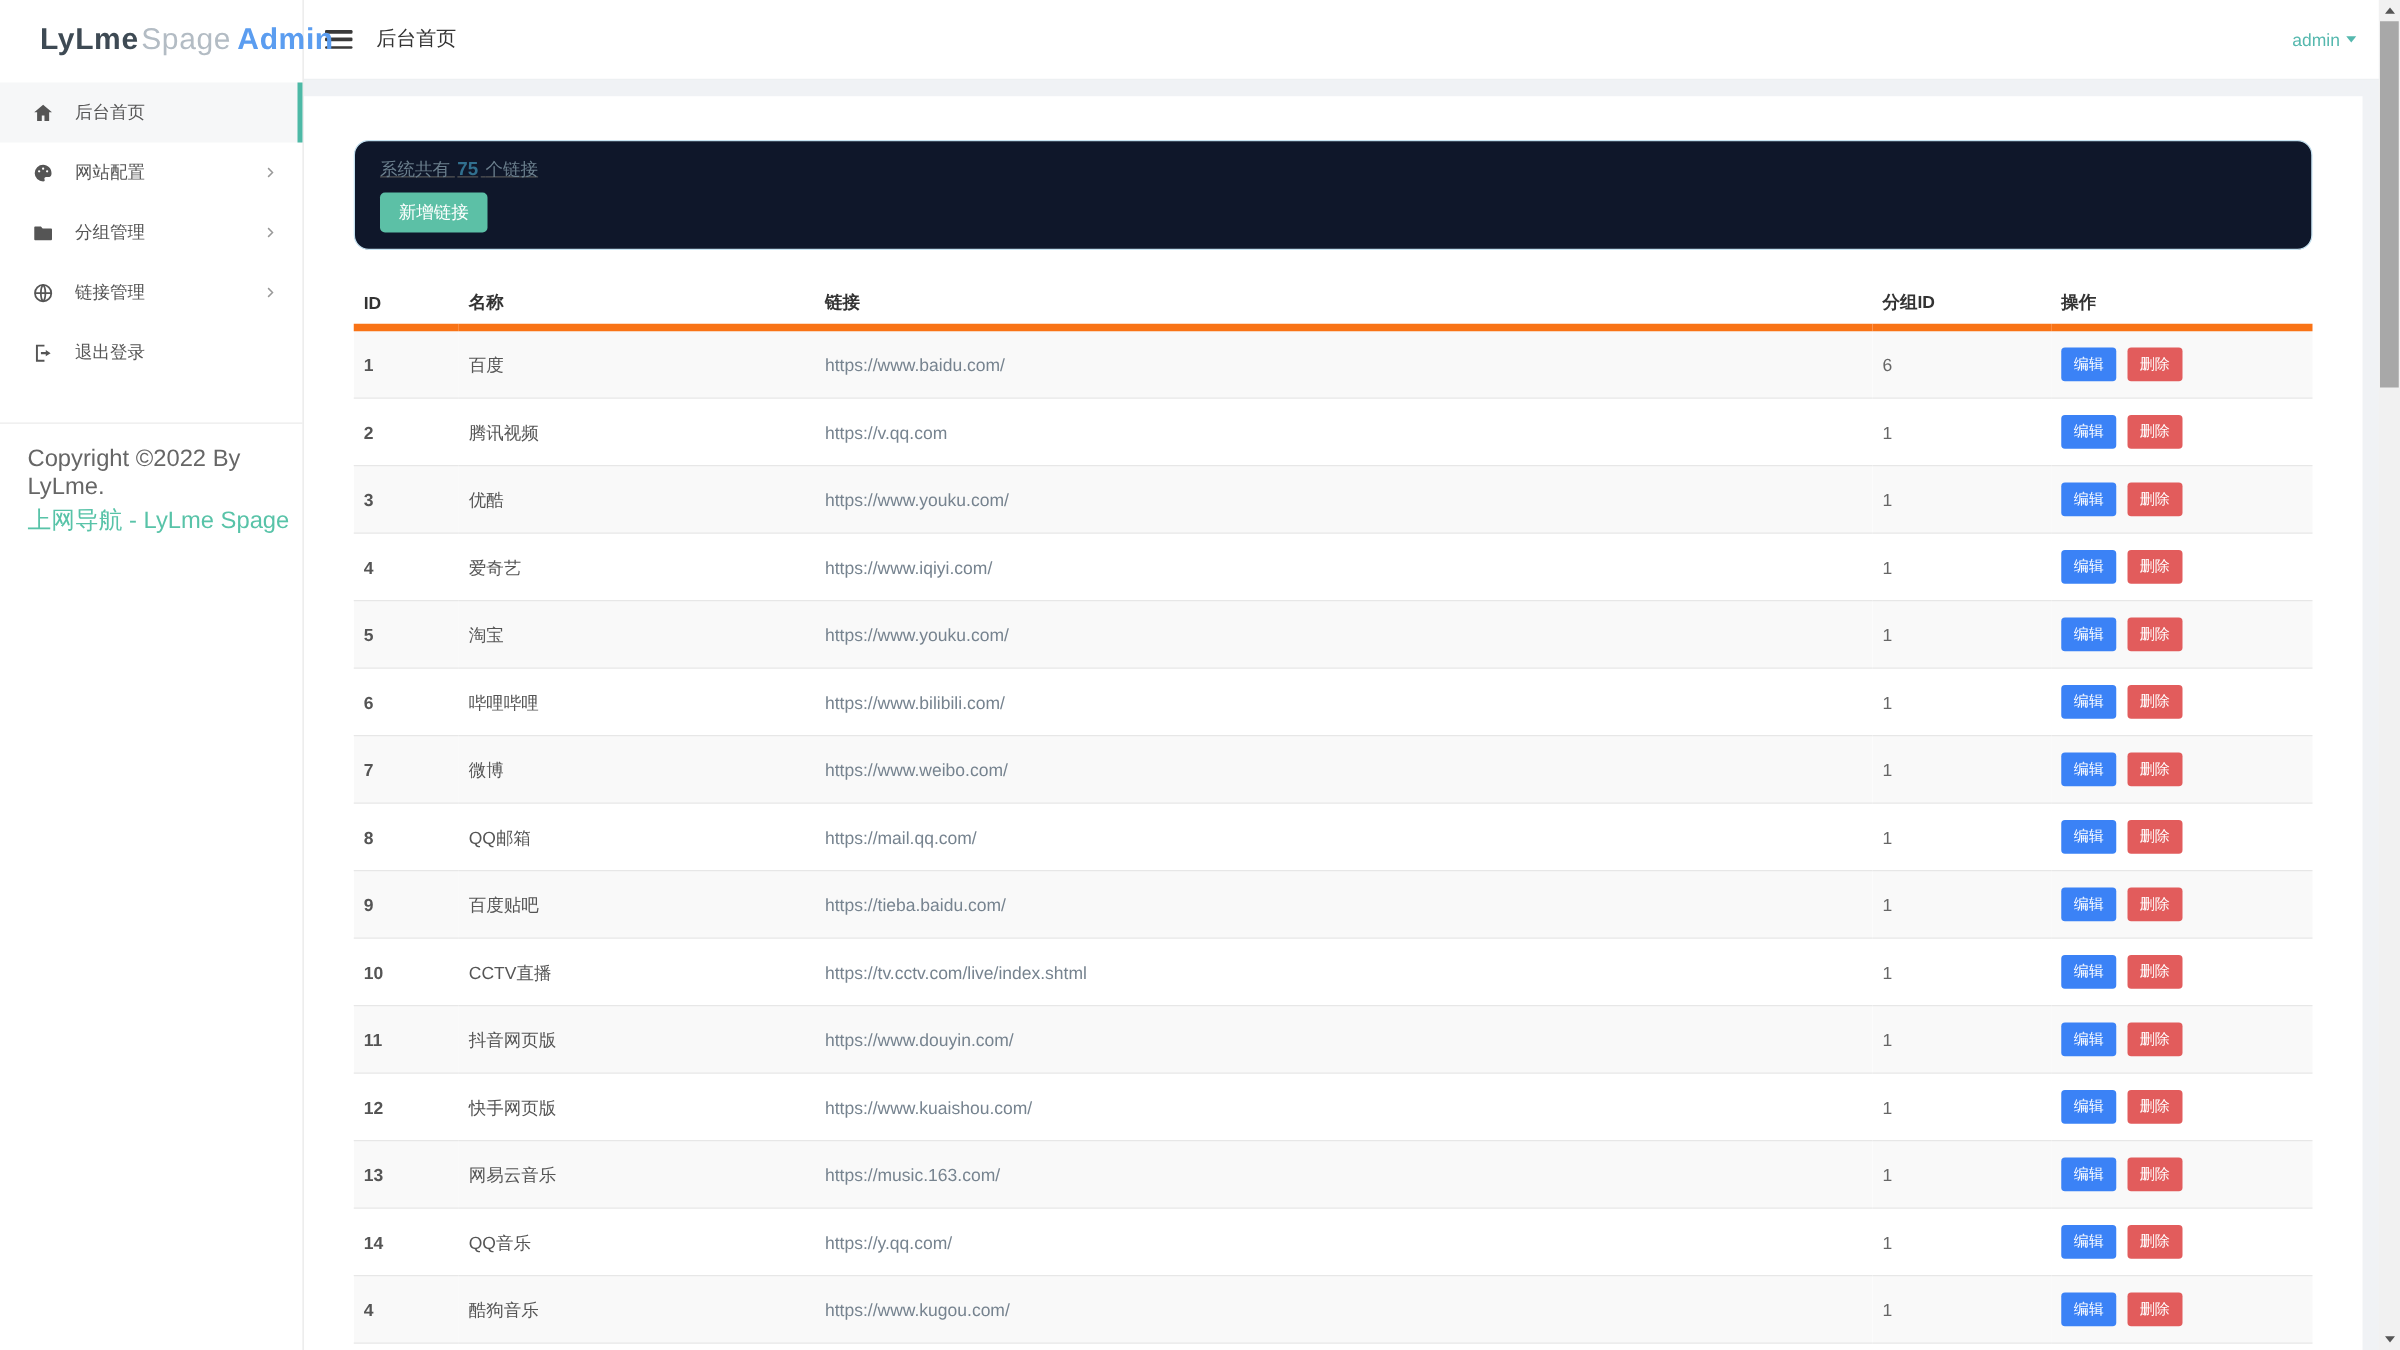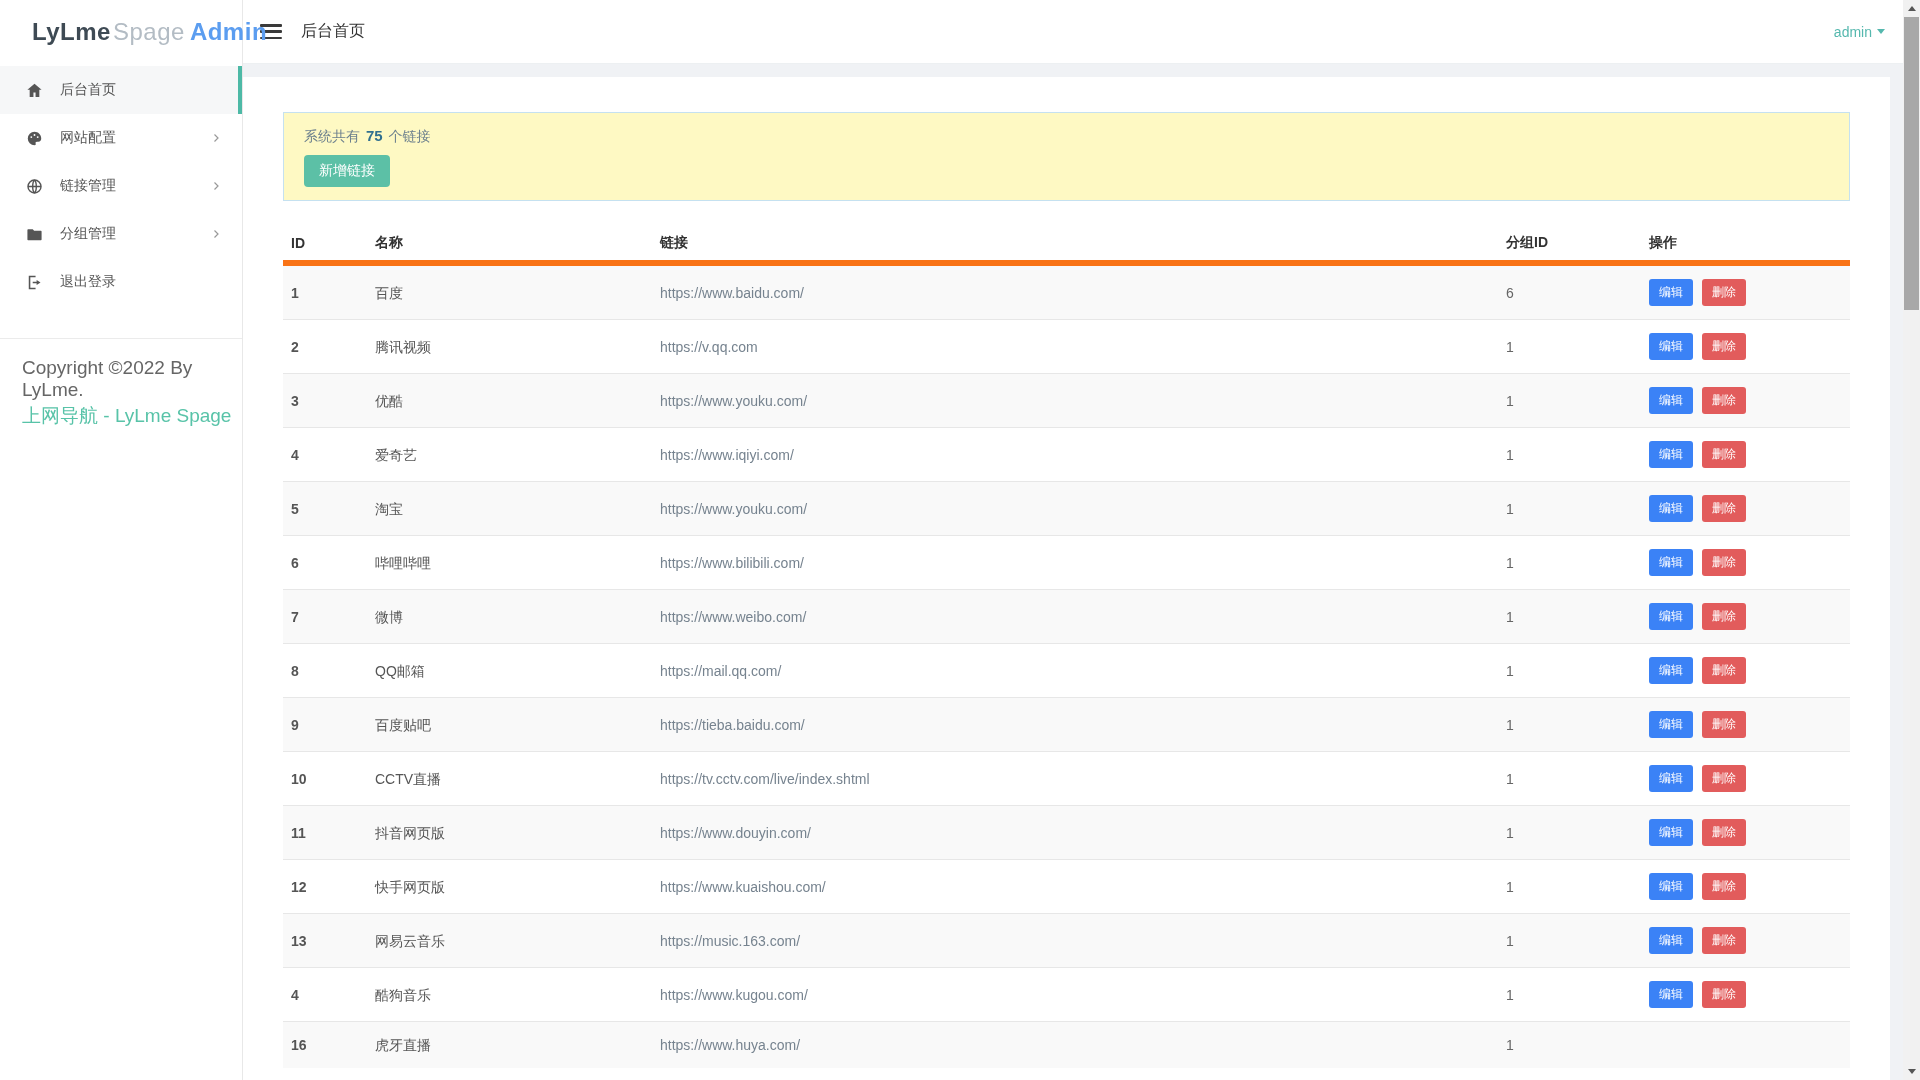--- a/index.html
+++ b/index.html
@@ -37,22 +37,22 @@
   .burger span { display:block; height:2.5px; background:#3a3a3a; border-radius:1px; }
   .page-title { margin-left:19px; font-size:16px; color:#333; }
   .user-box { margin-left:auto; margin-right:35px; color:#55b8ae; font-size:14px;
     display:flex; align-items:center; cursor:pointer; }
   .user-box .caret { margin-left:5px; width:0; height:0; border-left:4px solid transparent;
     border-right:4px solid transparent; border-top:5px solid #55b8ae; }
 
   
   .content { position:absolute; left:243px; top:77px; width:1647px; height:1003px;
     background:#fff; overflow:hidden; }
-  .alert { margin:35px 40px 0 40px; background:#fef9c3; border:1px solid #c5e1f0;
-    border-radius:0; padding:14px 20px 13px; }
+  .alert { margin:35px 40px 0 40px; background:#0f172a; border:1px solid #c5e1f0;
+    border-radius:12px; padding:14px 20px 13px;text-decoration:underline; }
   .alert .line { font-size:14px; color:#6b7f8d; }
   .alert .count { font-weight:700; color:#31708f; font-size:15px; padding:0 2px; }
   .btn-add { margin-top:9px; display:inline-block; background:#5cc0a6; color:#fff;
     border:none; border-radius:4px; font-size:14px; padding:7px 15px; cursor:pointer;
     font-family:inherit; }
 
   
   .table-wrap { margin:25px 40px 0 40px; }
   table { width:100%; border-collapse:collapse; table-layout:fixed; }
   col.c-id { width:84px; } col.c-name { width:285px; } col.c-url { width:846px; }
@@ -119,38 +119,38 @@
       <span>网站配置</span>
       <span class="chev">
         <svg width="12" height="12" viewBox="0 0 24 24">
             <path d="M9 5l7 7-7 7" fill="none" stroke="#999" stroke-width="2.4"></path>
           </svg>
       </span>
     </div>
     <div class="nav-item">
       <span class="nicon">
         <svg class="icon-svg" viewBox="0 0 24 24">
-            <circle cx="12" cy="12" r="9.2" fill="none" stroke="#555" stroke-width="2"></circle>
-            <path d="M2.8 12h18.4M12 2.8c3.4 3.2 3.4 15.2 0 18.4M12 2.8c-3.4 3.2-3.4 15.2 0 18.4" fill="none" stroke="#555" stroke-width="2"></path>
-          </svg>
-      </span>
-      <span>链接管理</span>
+            <path d="M3 4.5h6.5l2 2.2H21a1 1 0 011 1V19a1 1 0 01-1 1H3a1 1 0 01-1-1V5.5a1 1 0 011-1z" fill="#555"></path>
+          </svg>
+      </span>
+      <span>分组管理</span>
       <span class="chev">
         <svg width="12" height="12" viewBox="0 0 24 24">
             <path d="M9 5l7 7-7 7" fill="none" stroke="#999" stroke-width="2.4"></path>
           </svg>
       </span>
     </div>
     <div class="nav-item">
       <span class="nicon">
         <svg class="icon-svg" viewBox="0 0 24 24">
-            <path d="M3 4.5h6.5l2 2.2H21a1 1 0 011 1V19a1 1 0 01-1 1H3a1 1 0 01-1-1V5.5a1 1 0 011-1z" fill="#555"></path>
-          </svg>
-      </span>
-      <span>分组管理</span>
+            <circle cx="12" cy="12" r="9.2" fill="none" stroke="#555" stroke-width="2"></circle>
+            <path d="M2.8 12h18.4M12 2.8c3.4 3.2 3.4 15.2 0 18.4M12 2.8c-3.4 3.2-3.4 15.2 0 18.4" fill="none" stroke="#555" stroke-width="2"></path>
+          </svg>
+      </span>
+      <span>链接管理</span>
       <span class="chev">
         <svg width="12" height="12" viewBox="0 0 24 24">
             <path d="M9 5l7 7-7 7" fill="none" stroke="#999" stroke-width="2.4"></path>
           </svg>
       </span>
     </div>
     <div class="nav-item">
       <span class="nicon">
         <svg class="icon-svg" viewBox="0 0 24 24">
             <path d="M13.5 3.5H5v17h8.5" fill="none" stroke="#555" stroke-width="2.2"></path>
@@ -349,20 +349,30 @@
     <td class="cell-id">13</td>
     <td class="cell-name">网易云音乐</td>
     <td class="cell-url">https://music.163.com/</td>
     <td class="cell-group">1</td>
     <td class="cell-op">
       <button class="btn-mini btn-edit">编辑</button>
       <button class="btn-mini btn-del">删除</button>
     </td>
   </tr>
 
+  <tr>
+    <td class="cell-id">14</td>
+    <td class="cell-name">QQ音乐</td>
+    <td class="cell-url">https://y.qq.com/</td>
+    <td class="cell-group">1</td>
+    <td class="cell-op">
+      <button class="btn-mini btn-edit">编辑</button>
+      <button class="btn-mini btn-del">删除</button>
+    </td>
+  </tr>
 
   <tr>
     <td class="cell-id">4</td>
     <td class="cell-name">酷狗音乐</td>
     <td class="cell-url">https://www.kugou.com/</td>
     <td class="cell-group">1</td>
     <td class="cell-op">
       <button class="btn-mini btn-edit">编辑</button>
       <button class="btn-mini btn-del">删除</button>
     </td>

